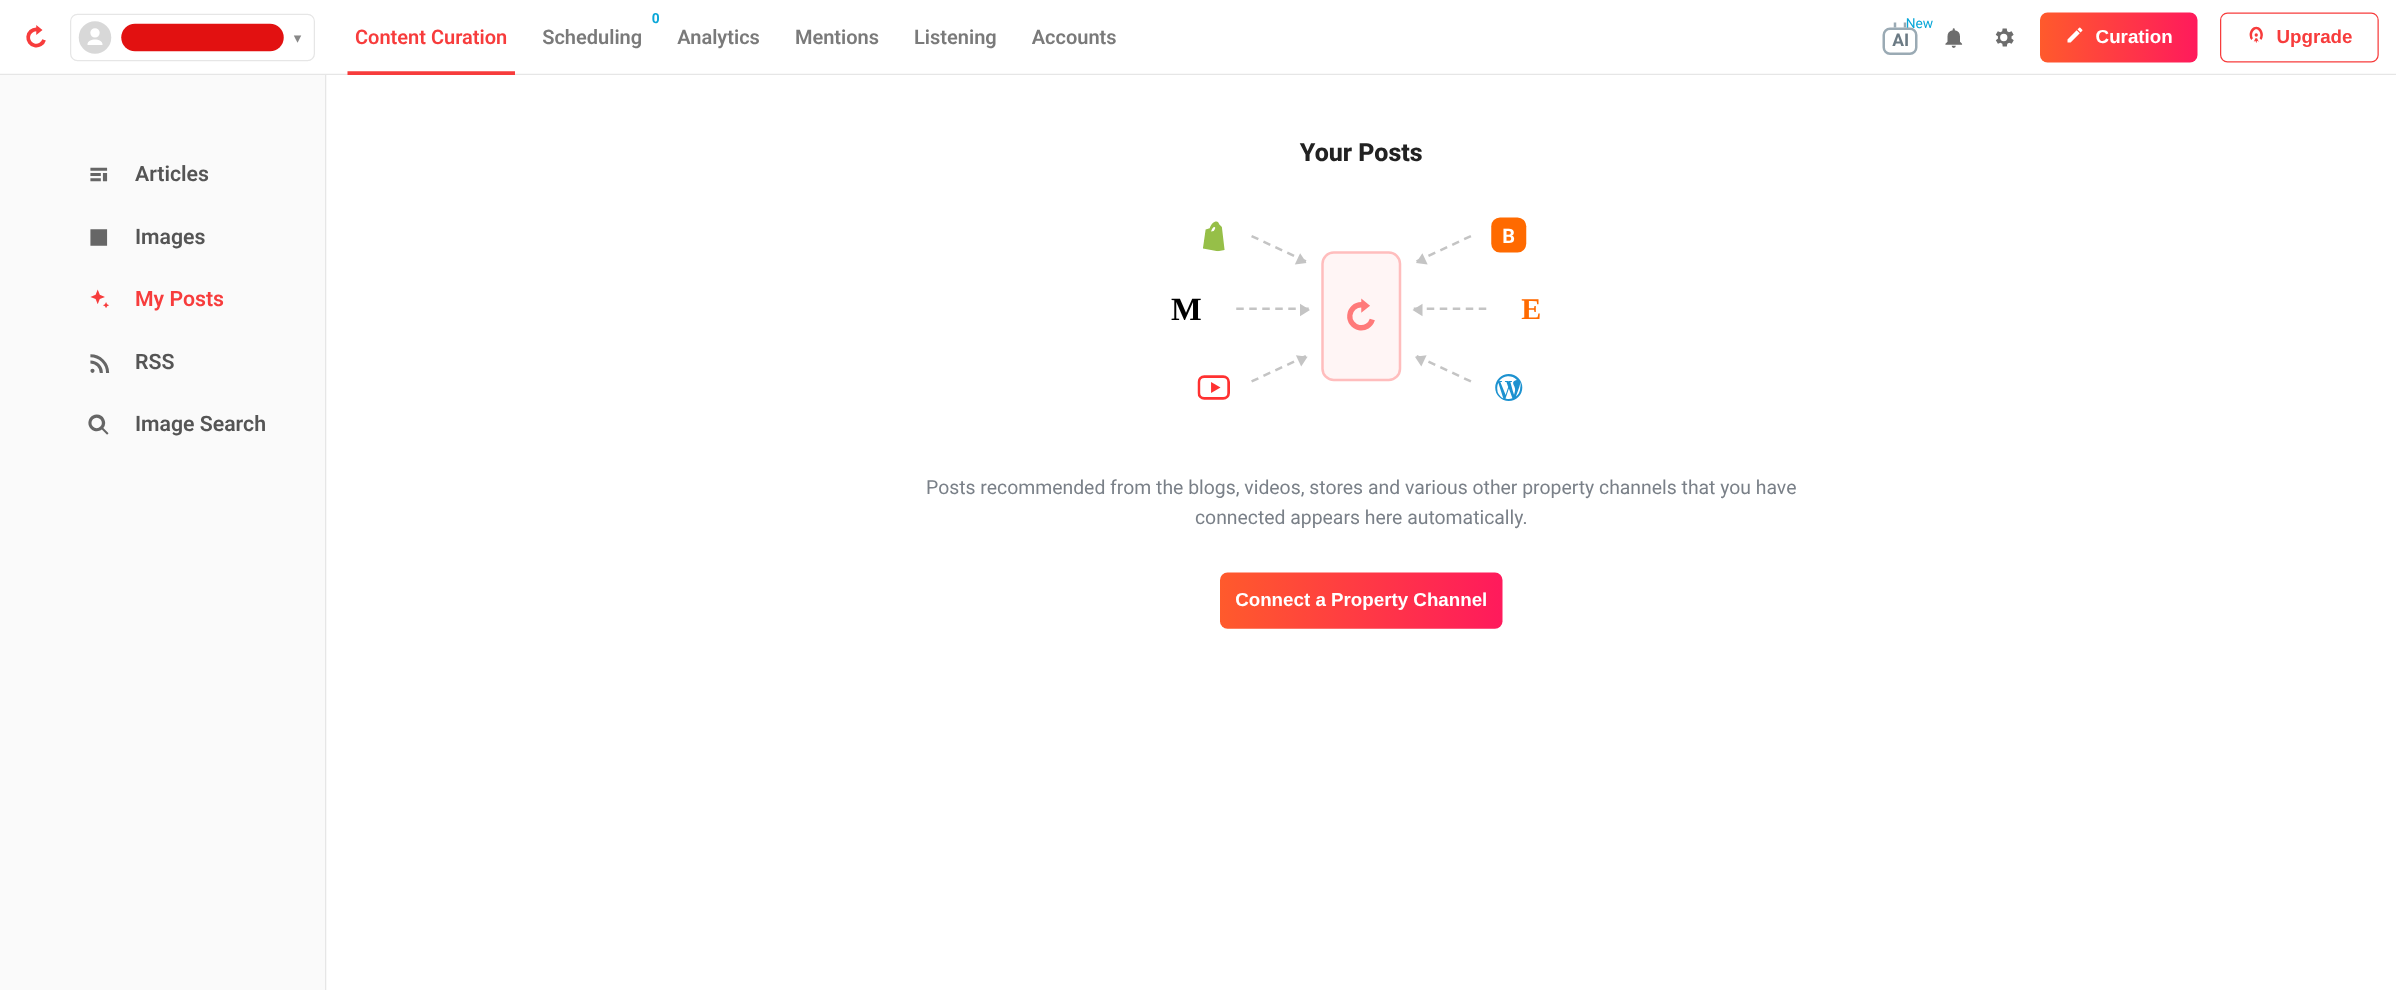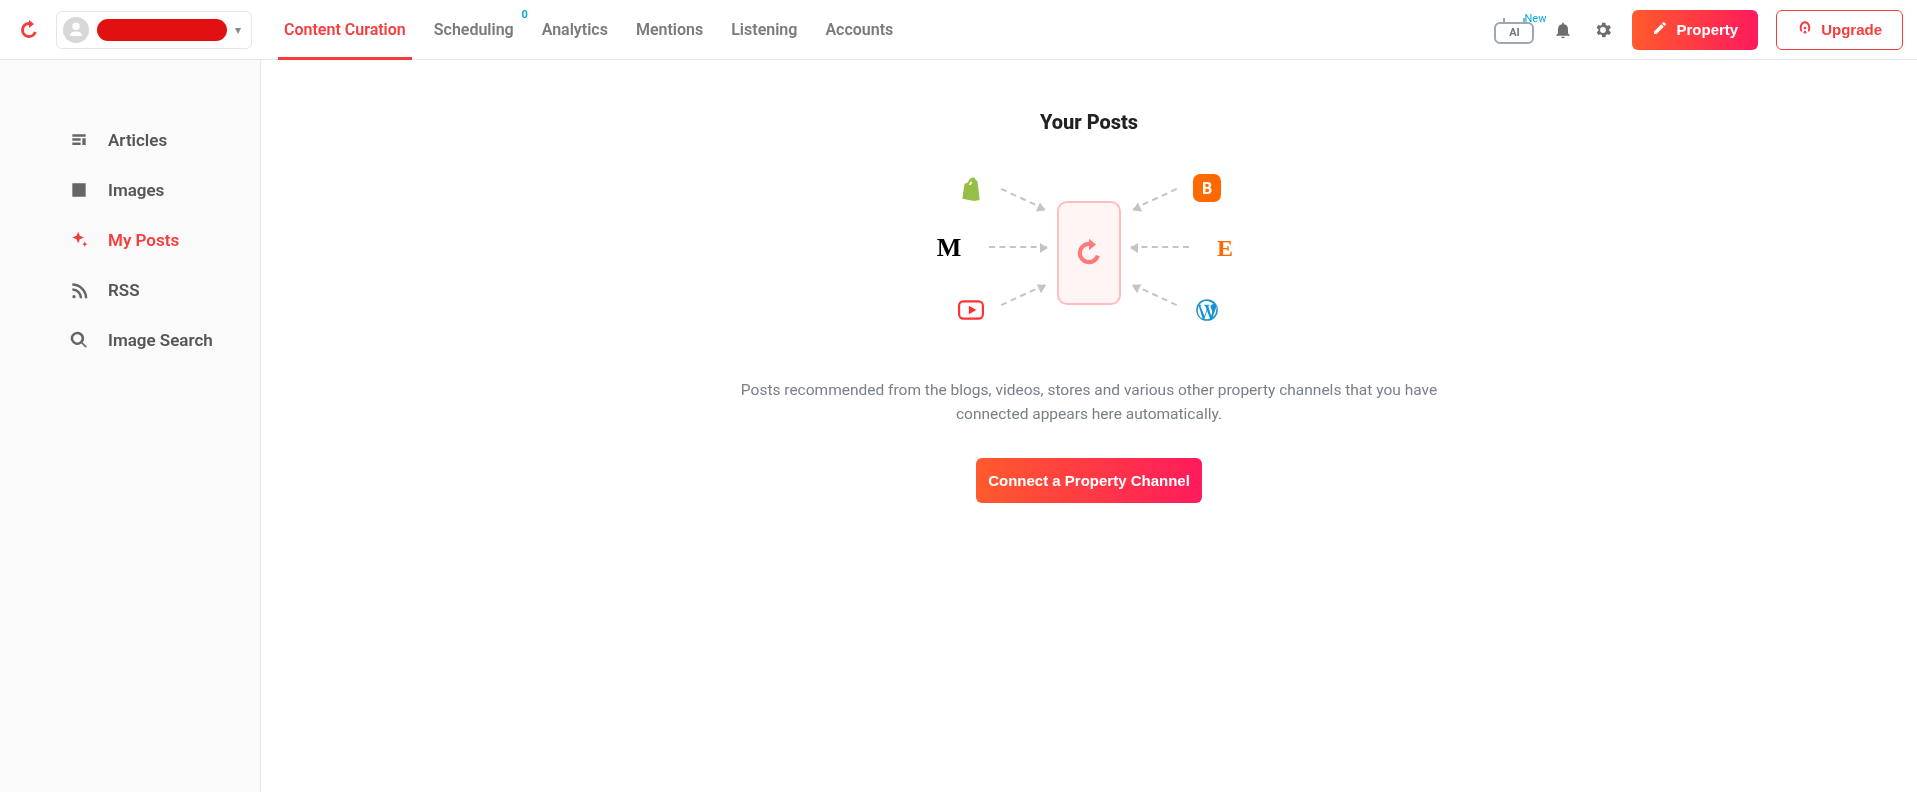--- a/index.html
+++ b/index.html
@@ -86,24 +86,24 @@
     color:#0aa7d8;
   }
 
   .top-right{margin-left:auto;display:flex;align-items:center;gap:18px;}
   .ai-holder{position:relative;cursor:pointer;padding-top:6px;}
   .ai-badge{
     font-size:11px;font-weight:400;color:#0aa7d8;
     position:absolute;top:-4px;right:-12px;
   }
   .ai-icon{
-    width:40px;height:22px;
+    width:28px;height:22px;
     border:2px solid #9aaab4;border-radius:6px;
     display:flex;align-items:center;justify-content:center;
-    font-size:11px;font-weight:700;color:#6b7a84;
+    font-size:14px;font-weight:700;color:#6b7a84;
     position:relative;
   }
   .ai-icon::before,.ai-icon::after{
     content:"";position:absolute;width:2px;height:4px;
     background:#9aaab4;top:-6px;
   }
   .ai-icon::before{left:7px;}
   .ai-icon::after{right:7px;}
   .hdr-icon{
     width:22px;height:22px;color:#6d6d6d;
@@ -265,21 +265,21 @@
       <svg viewBox="0 0 24 24" width="20" height="20" fill="currentColor">
           <path d="M19.4 13a7.5 7.5 0 0 0 .1-1 7.5 7.5 0 0 0-.1-1l2.1-1.6-2-3.4-2.5 1a7.3 7.3 0 0 0-1.7-1l-.4-2.7h-4l-.4 2.7a7.3 7.3 0 0 0-1.7 1l-2.5-1-2 3.4L6.5 11a7.5 7.5 0 0 0-.1 1 7.5 7.5 0 0 0 .1 1l-2.1 1.6 2 3.4 2.5-1a7.3 7.3 0 0 0 1.7 1l.4 2.7h4l.4-2.7a7.3 7.3 0 0 0 1.7-1l2.5 1 2-3.4zM12 15.5A3.5 3.5 0 1 1 15.5 12 3.5 3.5 0 0 1 12 15.5z"></path>
         </svg>
     </div>
     <button class="compose-btn">
       <span>
         <svg viewBox="0 0 24 24" width="16" height="16" fill="#fff">
             <path d="M3 17.25V21h3.75l11-11-3.75-3.75zM20.7 7a1 1 0 0 0 0-1.4l-2.3-2.3a1 1 0 0 0-1.4 0L15 5.3 18.7 9z"></path>
           </svg>
       </span>
-      <span>Property</span>
+      <span>Curation</span>
     </button>
     <button class="upgrade-btn">
       <span>
         <svg viewBox="0 0 24 24" width="16" height="16" fill="currentColor">
             <path d="M12 2c4 0 8 4 8 10a10.6 10.6 0 0 1-2 6l-2-2a7.5 7.5 0 0 0 1-4c0-4-2.7-7-5-7s-5 3-5 7a7.5 7.5 0 0 0 1 4l-2 2a10.6 10.6 0 0 1-2-6c0-6 4-10 8-10zm0 8a2 2 0 1 0 2 2 2 2 0 0 0-2-2zm-3 10 2-1 1 3 1-3 2 1-2-4h-2z"></path>
           </svg>
       </span>
       <span>Upgrade</span>
     </button>
   </div>

